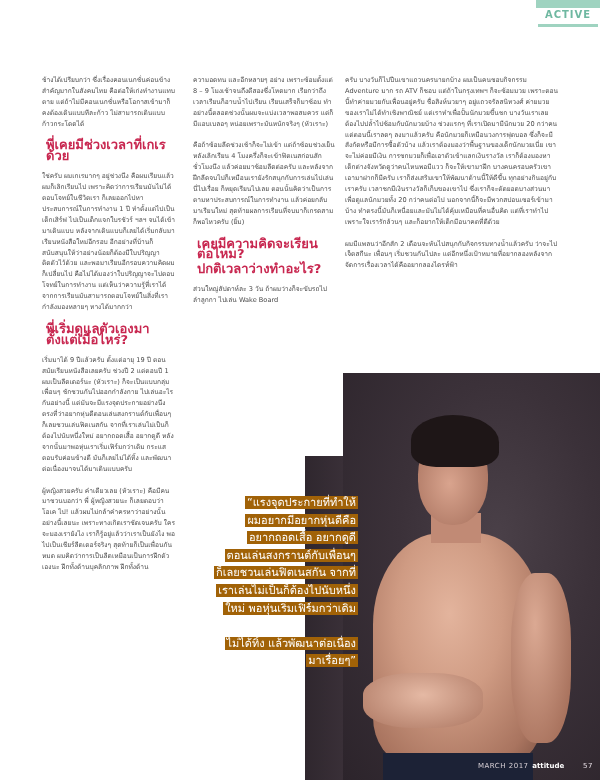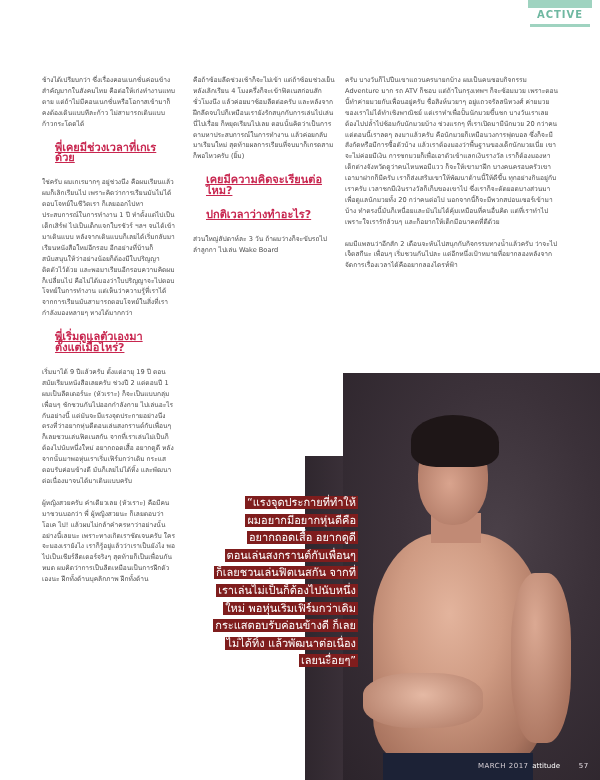--- a/index.html
+++ b/index.html
@@ -1,33 +1,33 @@
 <!DOCTYPE html>
 <html><head>
 <meta charset="utf-8">
 <style>
   * { box-sizing: border-box; margin: 0; padding: 0; }
   html, body { width: 600px; height: 780px; overflow: hidden; background: #ffffff; }
   body { position: relative; font-family: "DejaVu Sans", "Liberation Sans", sans-serif; color: #3a3a3a; }
 
   .active-tab {
-    position: absolute; right: 8px; top: 0; width: 64px; height: 28px;
+    position: absolute; right: 0; top: 0; width: 64px; height: 28px;
   }
   .active-tab .bar-top { position: absolute; left: 0; right: 0; top: 0; height: 8px; background: #9fd3c0; }
   .active-tab .label {
     position: absolute; left: 0; right: 0; top: 9px; text-align: center;
     font-family: "DejaVu Sans", sans-serif; font-weight: bold; font-size: 10px; letter-spacing: 1px;
     color: #6fb8a1;
   }
   .active-tab .bar-bottom { position: absolute; left: 2px; right: 2px; top: 24px; height: 3px; background: #9fd3c0; }
 
   .col { position: absolute; font-size: 6.6px; line-height: 10.9px; color: #4a4a4a; }
   .col p { margin-bottom: 10.9px; margin-top: 9px; }
   .col h3 {
-    font-size: 11px; line-height: 10.9px; font-weight: bold; color: #c8264f; margin: 13px; text-decoration: underline;
+    font-size: 13px; line-height: 10.9px; font-weight: bold; color: #c8264f; margin: 4px;
   }
   .col-left { left: 42px; top: 66px; width: 134px; }
   .col-mid { left: 193px; top: 66px; width: 142px; }
   .col-right { left: 345px; top: 66px; width: 214px; }
 
   .photo {
     position: absolute; left: 343px; top: 373px; width: 257px; height: 407px;
     background: radial-gradient(ellipse at 60% 40%, #4a4048 0%, #3b3139 45%, #2c242b 100%);
     overflow: hidden;
   }
@@ -62,28 +62,28 @@
   }
   .fig-pants {
     position: absolute; left: 40px; top: 380px; width: 150px; height: 40px; background: #1c2236;
   }
 
   .pull-quote {
     position: absolute; left: 200px; top: 494px; width: 158px; text-align: right;
     font-family: "DejaVu Sans", sans-serif; font-size: 11px; line-height: 17.6px; color: #ffffff;
   }
   .pull-quote span {
-    background: #7f1d1d; padding: 0 2px; box-decoration-break: clone; -webkit-box-decoration-break: clone;
+    background: #a16207; padding: 0 2px; box-decoration-break: clone; -webkit-box-decoration-break: clone;
   }
 
   .footer {
     position: absolute; left: 478px; top: 762px; font-size: 7px; color: #d8d0d6; letter-spacing: 0.5px;
     white-space: nowrap;
   }
-  .footer .brand { font-weight: normal; color: #ffffff; letter-spacing: 0; margin-left: 1px; }
+  .footer .brand { font-weight: bold; color: #ffffff; letter-spacing: 0; margin-left: 1px; }
   .footer .page { margin-left: 16px; color: #e6dee4; margin-top: 38px; }
 </style>
 </head>
 <body>
 
 <div class="active-tab">
   <div class="bar-top"></div>
   <div class="label">ACTIVE</div>
   <div class="bar-bottom"></div>
 </div>
@@ -91,20 +91,21 @@
 <div class="col col-left">
   <p>ช้างได้เปรียบกว่า ซึ่งเรื่องคอนเนกชั่นค่อนข้างสำคัญมากในสังคมไทย คือต่อให้เก่งทำงานแทบตาย แต่ถ้าไม่มีคอนเนกชั่นหรือโอกาสเข้ามาก็คงต้องเดินแบบทีละก้าว ไม่สามารถเดินแบบก้าวกระโดดได้</p>
   <h3>พี่เคยมีช่วงเวลาที่เกเรด้วย</h3>
   <p>ใช่ครับ ผมเกเรมากๆ อยู่ช่วงนึง คือผมเรียนแล้วผมก็เลิกเรียนไป เพราะคิดว่าการเรียนมันไม่ได้ตอบโจทย์ในชีวิตเรา ก็เลยออกไปหาประสบการณ์ในการทำงาน 1 ปี ทำตั้งแต่ไปเป็นเด็กเสิร์ฟ ไปเป็นเด็กแจกใบรชัวร์ ฯลฯ จนได้เข้ามาเดินแบบ หลังจากเดินแบบก็เลยได้เริ่มกลับมาเรียนหนังสือใหม่อีกรอบ อีกอย่างที่บ้านก็สนับสนุนให้ว่าอย่างน้อยก็ต้องมีใบปริญญาติดตัวไว้ด้วย และพอมาเรียนอีกรอบความคิดผมก็เปลี่ยนไป คือไม่ได้มองว่าใบปริญญาจะไปตอบโจทย์ในการทำงาน แต่เห็นว่าความรู้ที่เราได้จากการเรียนมันสามารถตอบโจทย์ในสิ่งที่เรากำลังมองหลายๆ ทางได้มากกว่า</p>
   <h3>พี่เริ่มดูแลตัวเองมาตั้งแต่เมื่อไหร่?</h3>
   <p>เริ่มมาได้ 9 ปีแล้วครับ ตั้งแต่อายุ 19 ปี ตอนสมัยเรียนหนังสือเลยครับ ช่วงปี 2 แต่ตอนปี 1 ผมเป็นลีดเดอร์นะ (หัวเราะ) ก็จะเป็นแบบกลุ่มเพื่อนๆ ชักชวนกันไปออกกำลังกาย ไปเล่นอะไรกันอย่างนี้ แต่มันจะมีแรงจุดประกายอย่างนึงตรงที่ว่าอยากหุ่นดีตอนเล่นสงกรานต์กับเพื่อนๆ ก็เลยชวนเล่นฟิตเนสกัน จากที่เราเล่นไม่เป็นก็ต้องไปนับหนึ่งใหม่ อยากถอดเสื้อ อยากดูดี หลังจากนั้นมาพอหุ่นเราเริ่มเฟิร์มกว่าเดิม กระแสตอบรับค่อนข้างดี มันก็เลยไม่ได้ทิ้ง และพัฒนาต่อเนื่องมาจนได้มาเดินแบบครับ</p>
   <p>ผู้หญิงสวยครับ คำเดียวเลย (หัวเราะ) คือมีคนมาชวนบอกว่า พี่ ผู้หญิงสวยนะ ก็เลยตอบว่า โอเค ไป! แล้วผมไม่กล้าคำครหาว่าอย่างนั้นอย่างนี้เลยนะ เพราะทางเกิดเราชัดเจนครับ ใครจะมองเรายังไง เราก็รู้อยู่แล้วว่าเราเป็นยังไง พอไปเป็นเชียร์ลีดเดอร์จริงๆ สุดท้ายก็เป็นเพื่อนกันหมด ผมคิดว่าการเป็นลีดเหมือนเป็นการฝึกตัวเองนะ ฝึกทั้งด้านบุคลิกภาพ ฝึกทั้งด้าน</p>
 </div>
 
 <div class="col col-mid">
+  <p>ความอดทน และอีกหลายๆ อย่าง เพราะซ้อมตั้งแต่ 8 – 9 โมงเช้าจนถึงตีสองซึ่งโหดมาก เรียกว่าถึงเวลาเรียนก็อาบน้ำไปเรียน เรียนเสร็จก็มาซ้อม ทำอย่างนี้ตลอดช่วงนั้นผมจะแบ่งเวลาพอสมควร แต่ก็มีแอบเบลอๆ หน่อยเพราะมันหนักจริงๆ (หัวเราะ)</p>
   <p>คือถ้าซ้อมลีดช่วงเช้าก็จะไม่เข้า แต่ถ้าซ้อมช่วงเย็น หลังเลิกเรียน 4 โมงครึ่งก็จะเข้าฟิตเนสก่อนสักชั่วโมงนึง แล้วค่อยมาซ้อมลีดต่อครับ และหลังจากฝึกลีดจบไปก็เหมือนเรายังรักสนุกกับการเล่นไปเล่นนี่ไปเรื่อย ก็หยุดเรียนไปเลย ตอนนั้นคิดว่าเป็นการตามหาประสบการณ์ในการทำงาน แล้วค่อยกลับมาเรียนใหม่ สุดท้ายผลการเรียนที่จบมาก็เกรดสาม ก็พอไหวครับ (ยิ้ม)</p>
   <h3>เคยมีความคิดจะเรียนต่อไหม?</h3>
   <h3>ปกติเวลาว่างทำอะไร?</h3>
   <p>ส่วนใหญ่สัปดาห์ละ 3 วัน ถ้าผมว่างก็จะขับรถไปลำลูกกา ไปเล่น Wake Board</p>
 </div>
 
 <div class="col col-right">
   <p>ครับ บางวันก็ไปปีนเขาแถวนครนายกบ้าง ผมเป็นคนชอบกิจกรรม Adventure มาก รถ ATV ก็ชอบ แต่ถ้าในกรุงเทพฯ ก็จะซ้อมมวย เพราะตอนนี้ทำค่ายมวยกับเพื่อนอยู่ครับ ชื่อสิงห์นวยาๆ อยู่แถวจรัลสนิทวงศ์ ค่ายมวยของเราไม่ได้ทำเชิงพาณิชย์ แต่เราทำเพื่อปั้นนักมวยขึ้นชก บางวันเราเลยต้องไปปล้ำไปซ้อมกับนักมวยบ้าง ช่วงแรกๆ ที่เราเปิดมามีนักมวย 20 กว่าคน แต่ตอนนี้เราลดๆ ลงมาแล้วครับ คือนักมวยก็เหมือนวงการฟุตบอล ซึ่งก็จะมีสังกัดหรือมีการซื้อตัวบ้าง แล้วเราต้องมองว่าพื้นฐานของเด็กนักมวยเนี่ย เขาจะไม่ค่อยมีเงิน การชกมวยก็เพื่อเอาตัวเข้าแลกเงินรางวัล เราก็ต้องมองหาเด็กต่างจังหวัดดูว่าคนไหนพอมีแวว ก็จะให้เขามาฝึก บางคนครอบครัวเขาเอามาฝากก็มีครับ เราก็ส่งเสริมเขาให้พัฒนาด้านนี้ให้ดีขึ้น ทุกอย่างกินอยู่กับเราครับ เวลาชกมีเงินรางวัลก็เก็บของเขาไป ซึ่งเราก็จะตัดยอดบางส่วนมาเพื่อดูแลนักมวยทั้ง 20 กว่าคนต่อไป นอกจากนี้ก็จะมีพวกสปอนเซอร์เข้ามาบ้าง ทำตรงนี้มันก็เหนื่อยและมันไม่ได้คุ้มเหมือนที่คนอื่นคิด แต่ที่เราทำไปเพราะใจเรารักล้วนๆ และก็อยากให้เด็กมีอนาคตที่ดีด้วย</p>
   <p>ผมมีแพลนว่าอีกสัก 2 เดือนจะหันไปสนุกกับกิจกรรมทางน้ำแล้วครับ ว่าจะไปเจ็ตสกีนะ เพื่อนๆ เริ่มชวนกันไปละ แต่อีกหนึ่งเป้าหมายที่อยากลองหลังจากจัดการเรื่องเวลาได้คืออยากลองไดรท์ฟ้า</p>
 </div>
@@ -121,22 +122,22 @@
 </div>
 
 <div class="pull-quote">
   <span>“แรงจุดประกายที่ทำให้</span><br>
   <span>ผมอยากมีอยากหุ่นดีคือ</span><br>
   <span>อยากถอดเสื้อ อยากดูดี</span><br>
   <span>ตอนเล่นสงกรานต์กับเพื่อนๆ</span><br>
   <span>ก็เลยชวนเล่นฟิตเนสกัน จากที่</span><br>
   <span>เราเล่นไม่เป็นก็ต้องไปนับหนึ่ง</span><br>
   <span>ใหม่ พอหุ่นเริ่มเฟิร์มกว่าเดิม</span><br>
-  <span>กระแสตอบรับค่อนข้างดี ก็เลย</span><br>
+  <br>
   <span>ไม่ได้ทิ้ง แล้วพัฒนาต่อเนื่อง</span><br>
-  <span>เลยนะื่อยๆ”</span>
+  <span>มาเรื่อยๆ”</span>
 </div>
 
 <div class="footer">
   <span>MARCH 2017</span>
   <span class="brand">attitude</span>
   <span class="page">57</span>
 </div>
 
 </body></html>

